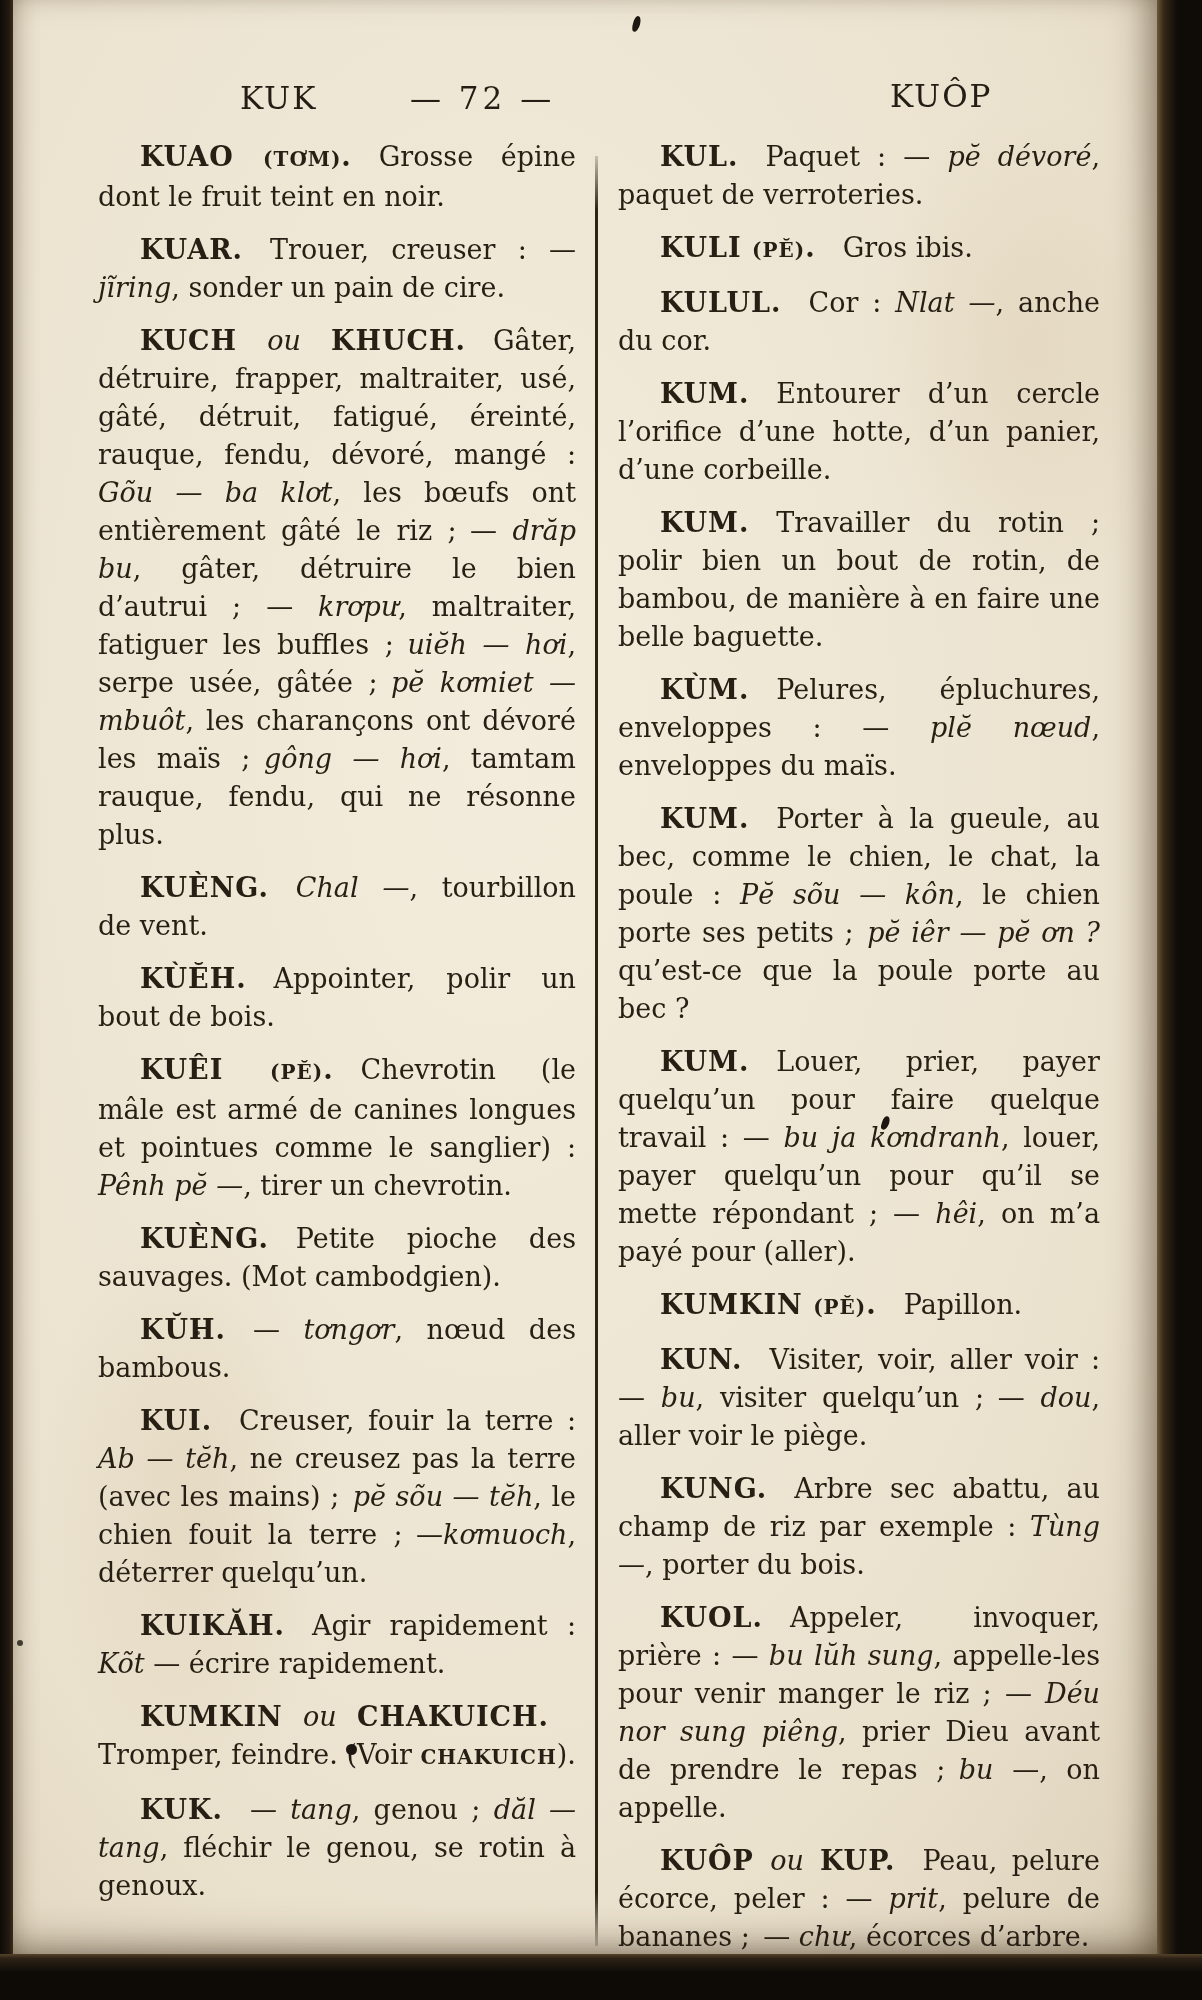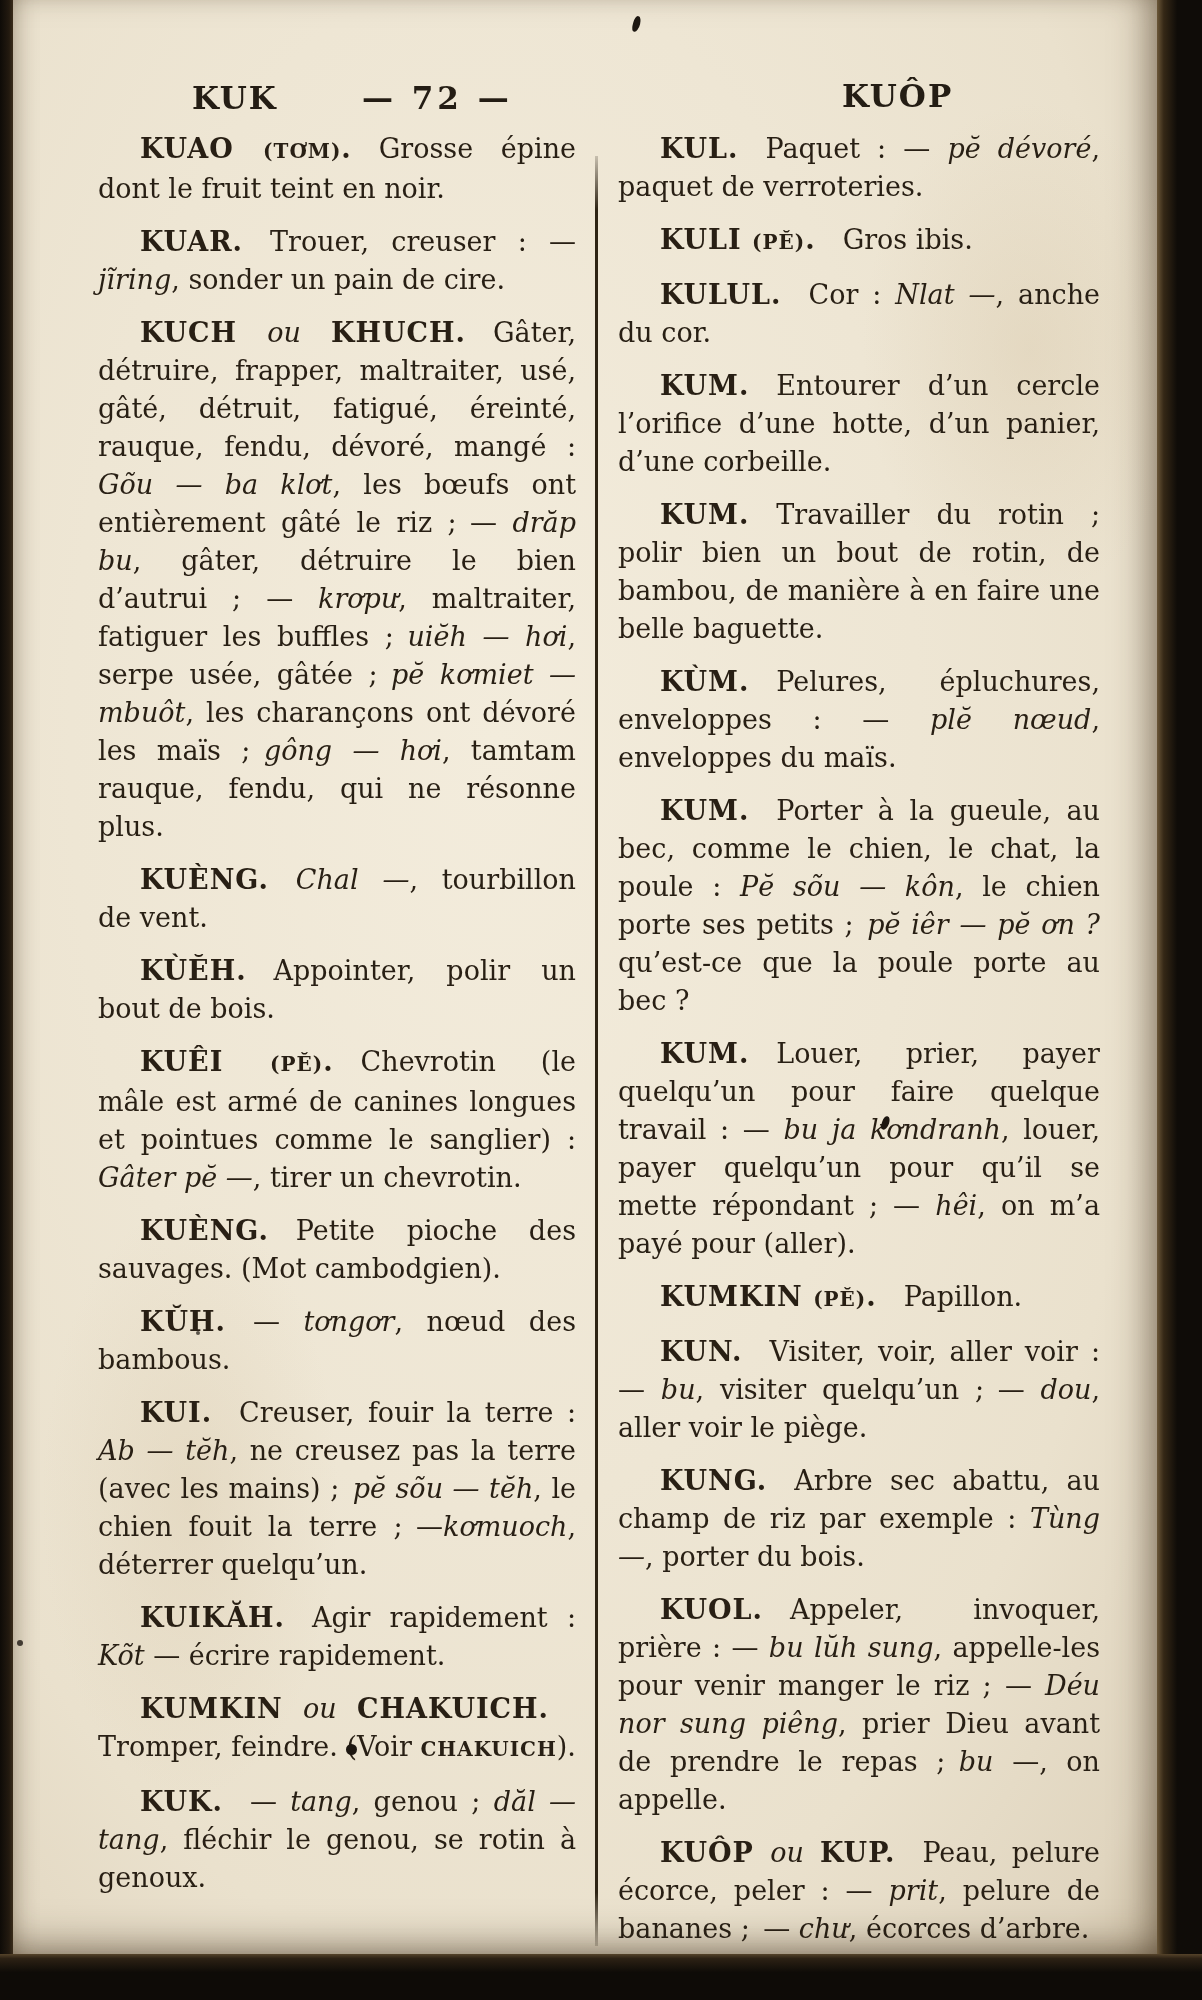--- a/index.html
+++ b/index.html
@@ -18,31 +18,31 @@
             background:radial-gradient(ellipse, rgba(214,198,168,.35), rgba(214,198,168,0) 70%);}
   .blotch-2{left:860px;top:100px;width:340px;height:500px;
             background:radial-gradient(ellipse, rgba(210,192,160,.30), rgba(210,192,160,0) 70%);}
   .edge{position:absolute;}
   .edge-left{left:0;top:0;width:13px;height:2000px;
              background:linear-gradient(90deg,#0e0b07,#231a10 70%,#3a2c1a 100%);}
   .edge-right{right:0;top:0;width:45px;height:2000px;
               background:linear-gradient(270deg,#0f0c08 55%,#352816 85%,#6b5738 100%);}
   .edge-bottom{left:0;bottom:0;width:1202px;height:46px;
                background:linear-gradient(0deg,#0e0b07 60%,#2c2114 90%,#55432a 100%);}
-  .hdr{position:absolute;font-weight:700;font-size:31px;letter-spacing:2px;color:#241d14;}
+  .hdr{position:absolute;font-weight:400;font-size:31px;letter-spacing:2px;color:#241d14;margin-left:48px;}
   .hdr-left{left:192px;top:80px;}
   .hdr-center{left:362px;top:80px;letter-spacing:4px;}
   .hdr-right{left:842px;top:78px;}
   .divider{position:absolute;left:595px;top:156px;width:3px;height:1790px;
            background:linear-gradient(180deg,rgba(40,30,18,.2),#2e2414 3%,#2e2414 97%,rgba(40,30,18,.2));}
   .col{position:absolute;top:130px;font-size:27px;line-height:38px;
        text-align:justify;color:#281f14;}
   .col-left{left:98px;width:478px;}
   .col-right{left:618px;width:482px;}
-  .entry{margin:0 0 15px 0;text-indent:42px;}
+  .entry{margin:8px 0 15px 0;text-indent:42px;}
   .run-b{font-weight:700;letter-spacing:1px;}
   .run-i{font-style:italic;}
   .run-sc{font-weight:700;font-size:0.74em;letter-spacing:1px;}
   .run-r{}
   .speck{position:absolute;background:#1d1711;border-radius:50%;}
   .speck-apostrophe{left:633px;top:16px;width:7px;height:16px;border-radius:50% 50% 60% 40%;transform:rotate(14deg);}
   .speck-comma-right{left:882px;top:1116px;width:7px;height:14px;border-radius:50% 50% 60% 40%;transform:rotate(18deg);}
   .speck-bullet{left:346px;top:1744px;width:11px;height:11px;}
   .speck-margin{left:17px;top:1640px;width:6px;height:6px;opacity:.8;}
   .speck-tiny{left:196px;top:1331px;width:4px;height:4px;opacity:.7;}
@@ -60,21 +60,21 @@
   <span class="hdr hdr-right">KUÔP</span>
 
   <div class="divider"></div>
 
   <div class="col col-left">
       <p class="entry"><span class="run-b">KUAO </span><span class="run-sc">(TƠM)</span><span class="run-b">.</span><span class="run-r"> Grosse épine dont le fruit teint en noir.</span></p>
       <p class="entry"><span class="run-b">KUAR.</span><span class="run-r"> Trouer, creuser&nbsp;: —</span><span class="run-i">jĩring</span><span class="run-r">, sonder un pain de cire.</span></p>
       <p class="entry"><span class="run-b">KUCH </span><span class="run-i">ou</span><span class="run-b"> KHUCH.</span><span class="run-r"> Gâter, détruire, frapper, maltraiter, usé, gâté, détruit, fatigué, éreinté, rauque, fendu, dévoré, mangé&nbsp;: </span><span class="run-i">Gõu — ba klơt</span><span class="run-r">, les bœufs ont entièrement gâté le riz&nbsp;; — </span><span class="run-i">drăp bu</span><span class="run-r">, gâter, détruire le bien d’autrui&nbsp;; — </span><span class="run-i">krơpư</span><span class="run-r">, maltraiter, fatiguer les buffles&nbsp;; </span><span class="run-i">uiĕh — hơi</span><span class="run-r">, serpe usée, gâtée&nbsp;; </span><span class="run-i">pĕ kơmiet — mbuôt</span><span class="run-r">, les charançons ont dévoré les maïs&nbsp;; </span><span class="run-i">gông — hơi</span><span class="run-r">, tamtam rauque, fendu, qui ne résonne plus.</span></p>
       <p class="entry"><span class="run-b">KUÈNG.</span><span class="run-r"> </span><span class="run-i">Chal —</span><span class="run-r">, tourbillon de vent.</span></p>
       <p class="entry"><span class="run-b">KÙĔH.</span><span class="run-r"> Appointer, polir un bout de bois.</span></p>
-      <p class="entry"><span class="run-b">KUÊI </span><span class="run-sc">(PĔ)</span><span class="run-b">.</span><span class="run-r"> Chevrotin (le mâle est armé de canines longues et pointues comme le sanglier)&nbsp;: </span><span class="run-i">Gâter pĕ —</span><span class="run-r">, tirer un chevrotin.</span></p>
+      <p class="entry"><span class="run-b">KUÊI </span><span class="run-sc">(PĔ)</span><span class="run-b">.</span><span class="run-r"> Chevrotin (le mâle est armé de canines longues et pointues comme le sanglier)&nbsp;: </span><span class="run-i">Pênh pĕ —</span><span class="run-r">, tirer un chevrotin.</span></p>
       <p class="entry"><span class="run-b">KUÈNG.</span><span class="run-r"> Petite pioche des sauvages. (Mot cambodgien).</span></p>
       <p class="entry"><span class="run-b">KŬH.</span><span class="run-r"> — </span><span class="run-i">tơngơr</span><span class="run-r">, nœud des bambous.</span></p>
       <p class="entry"><span class="run-b">KUI.</span><span class="run-r"> Creuser, fouir la terre&nbsp;: </span><span class="run-i">Ab — tĕh</span><span class="run-r">, ne creusez pas la terre (avec les mains)&nbsp;; </span><span class="run-i">pĕ sõu — tĕh</span><span class="run-r">, le chien fouit la terre&nbsp;; —</span><span class="run-i">kơmuoch</span><span class="run-r">, déterrer quelqu’un.</span></p>
       <p class="entry"><span class="run-b">KUIKĂH.</span><span class="run-r"> Agir rapidement&nbsp;: </span><span class="run-i">Kõt</span><span class="run-r"> — écrire rapidement.</span></p>
       <p class="entry"><span class="run-b">KUMKIN </span><span class="run-i">ou</span><span class="run-b"> CHAKUICH.</span><span class="run-r"> Tromper, feindre. (Voir </span><span class="run-sc">CHAKUICH</span><span class="run-r">).</span></p>
       <p class="entry"><span class="run-b">KUK.</span><span class="run-r"> — </span><span class="run-i">tang</span><span class="run-r">, genou&nbsp;; </span><span class="run-i">dăl — tang</span><span class="run-r">, fléchir le genou, se rotin à genoux.</span></p>
     </div>
   <div class="col col-right">
       <p class="entry"><span class="run-b">KUL.</span><span class="run-r"> Paquet&nbsp;: — </span><span class="run-i">pĕ dévoré</span><span class="run-r">, paquet de verroteries.</span></p>
       <p class="entry"><span class="run-b">KULI </span><span class="run-sc">(PĔ)</span><span class="run-b">.</span><span class="run-r"> Gros ibis.</span></p>

